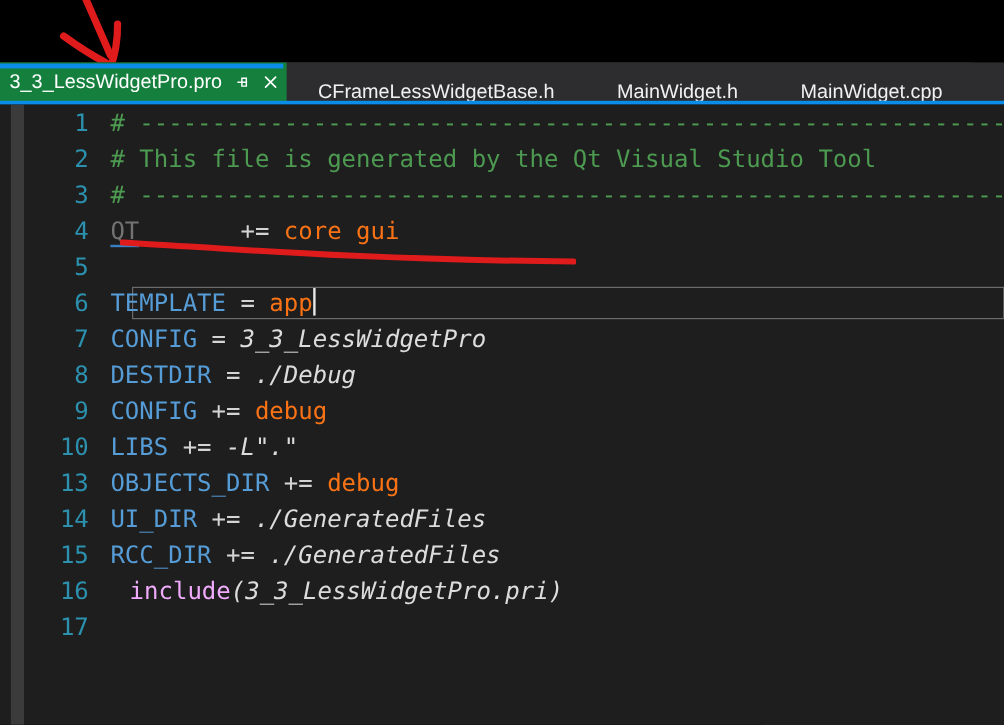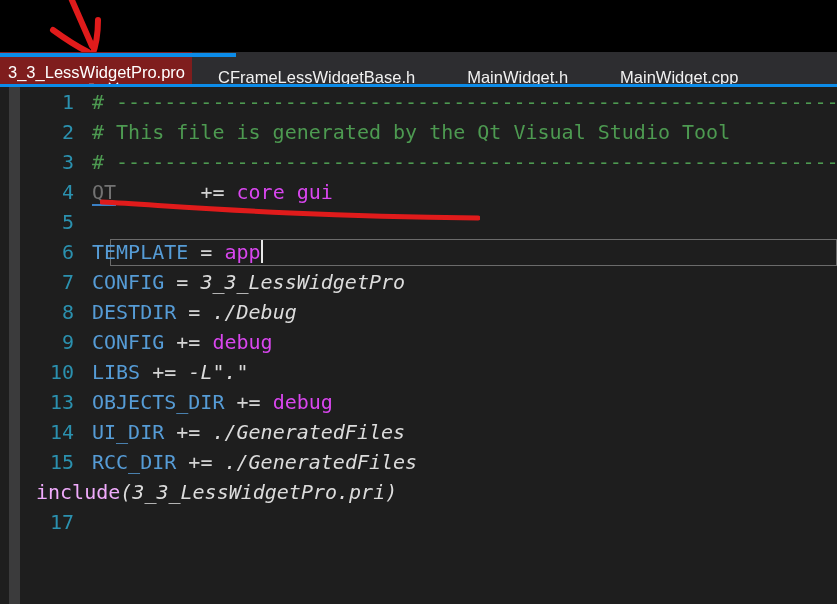--- a/index.html
+++ b/index.html
@@ -57,24 +57,23 @@
     display: flex;
     align-items: center;
     height: 33px;
     box-sizing: border-box;
     font-family: "Liberation Sans", sans-serif;
     font-size: 16.5px;
     white-space: nowrap;
     user-select: none;
   }
   .tab.active {
-    background: #7f1d1d;
+    background: #15803d;
     color: #ffffff;
-    padding: 12px 7px 0 8px;
-    flex-direction: column;
+    padding: 0 7px 0 8px;
   }
   .tab.inactive {
     background: #2d2d30;
     color: #f1f1f1;
     padding: 0 26px;
     align-items: flex-end;
   }
   .tab-label { line-height: 1; }
   .tab-icons {
     display: flex;
@@ -144,21 +143,21 @@
     user-select: none;
   }
   .linetext {
     flex: 1 1 auto;
     position: relative;
   }
   
   .t-comment { color: #4d9a51; }
   .t-var     { color: #569cd6; }
   .t-op      { color: #d4d4d4; }
-  .t-val     { color: #d946ef; }
+  .t-val     { color: #f97316; }
   .t-plain   { color: #dcdcdc; font-style: italic; }
   .t-func    { color: #f0abfc; margin-left: 16px; }
   .t-qt {
     color: #737373;
     border-bottom: 2px solid #3a7fc4;
   }
 
   
   .code-line.current .linetext {
     position: relative;
@@ -248,21 +247,21 @@
         <div class="code-line"><span class="lineno">4</span><span class="linetext"><span class="t-qt">QT</span><span class="t-op">       += </span><span class="t-val">core gui</span></span></div>
         <div class="code-line"><span class="lineno">5</span><span class="linetext"></span></div>
         <div class="code-line current"><span class="lineno">6</span><span class="current-line-box"></span><span class="linetext"><span class="t-var">TEMPLATE</span><span class="t-op"> = </span><span class="t-val">app</span><span class="caret"></span></span></div>
         <div class="code-line"><span class="lineno">7</span><span class="linetext"><span class="t-var">CONFIG</span><span class="t-op"> = </span><span class="t-plain">3_3_LessWidgetPro</span></span></div>
         <div class="code-line"><span class="lineno">8</span><span class="linetext"><span class="t-var">DESTDIR</span><span class="t-op"> = </span><span class="t-plain">./Debug</span></span></div>
         <div class="code-line"><span class="lineno">9</span><span class="linetext"><span class="t-var">CONFIG</span><span class="t-op"> += </span><span class="t-val">debug</span></span></div>
         <div class="code-line"><span class="lineno">10</span><span class="linetext"><span class="t-var">LIBS</span><span class="t-op"> += </span><span class="t-plain">-L"."</span></span></div>
         <div class="code-line"><span class="lineno">13</span><span class="linetext"><span class="t-var">OBJECTS_DIR</span><span class="t-op"> += </span><span class="t-val">debug</span></span></div>
         <div class="code-line"><span class="lineno">14</span><span class="linetext"><span class="t-var">UI_DIR</span><span class="t-op"> += </span><span class="t-plain">./GeneratedFiles</span></span></div>
         <div class="code-line"><span class="lineno">15</span><span class="linetext"><span class="t-var">RCC_DIR</span><span class="t-op"> += </span><span class="t-plain">./GeneratedFiles</span></span></div>
-        <div class="code-line"><span class="linetext"><span class="t-func">include</span><span class="t-plain">(3_3_LessWidgetPro.pri)</span></span></div>
+        <div class="code-line"><span class="lineno">16</span><span class="linetext"><span class="t-func">include</span><span class="t-plain">(3_3_LessWidgetPro.pri)</span></span></div>
         <div class="code-line"><span class="lineno">17</span><span class="linetext"></span></div>
       </div>
   </div>
 
   <svg class="red-underline" viewBox="0 0 380 26" preserveAspectRatio="none">
     <path d="M2 4 C 90 9, 190 18, 378 20" stroke="#e01b1b" stroke-width="5" fill="none" stroke-linecap="round"></path>
   </svg>
 
 </div>
 

